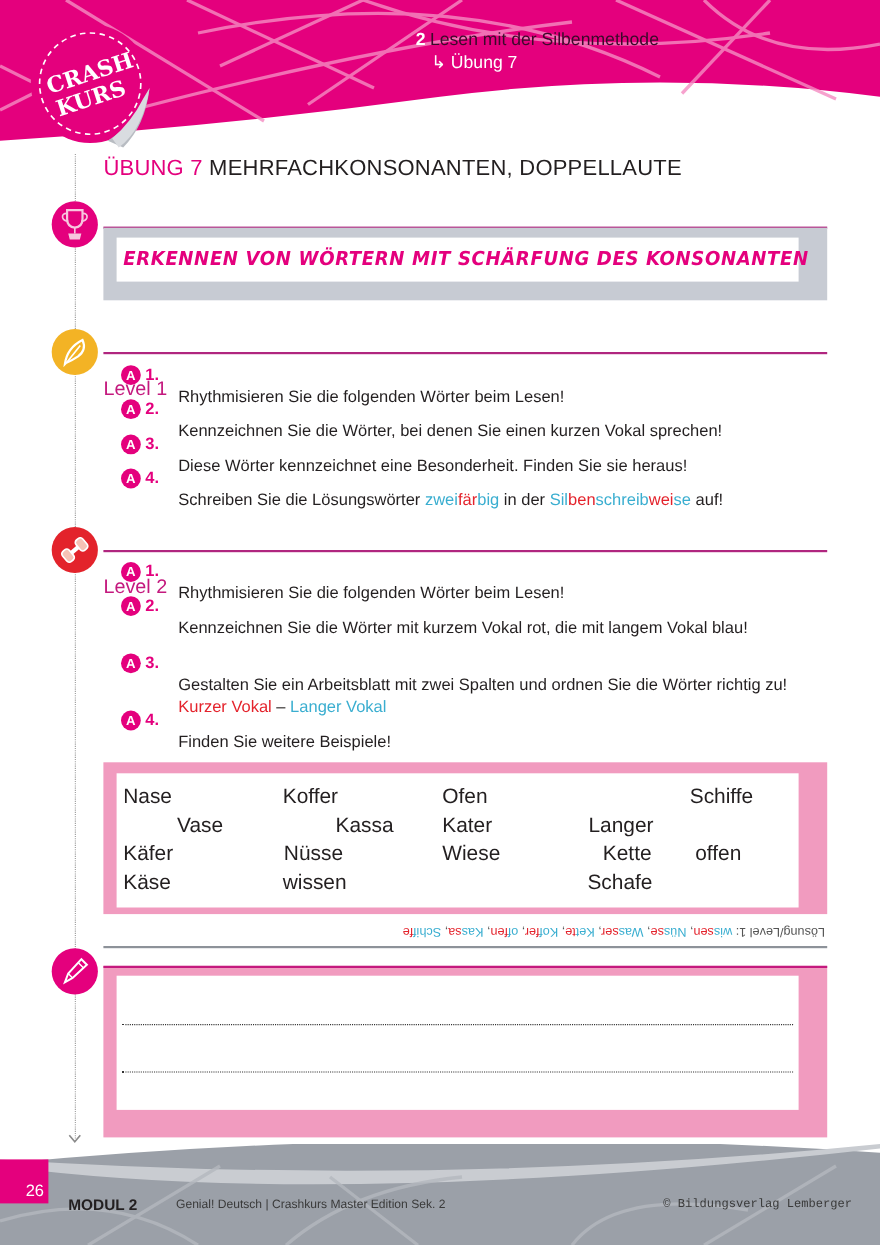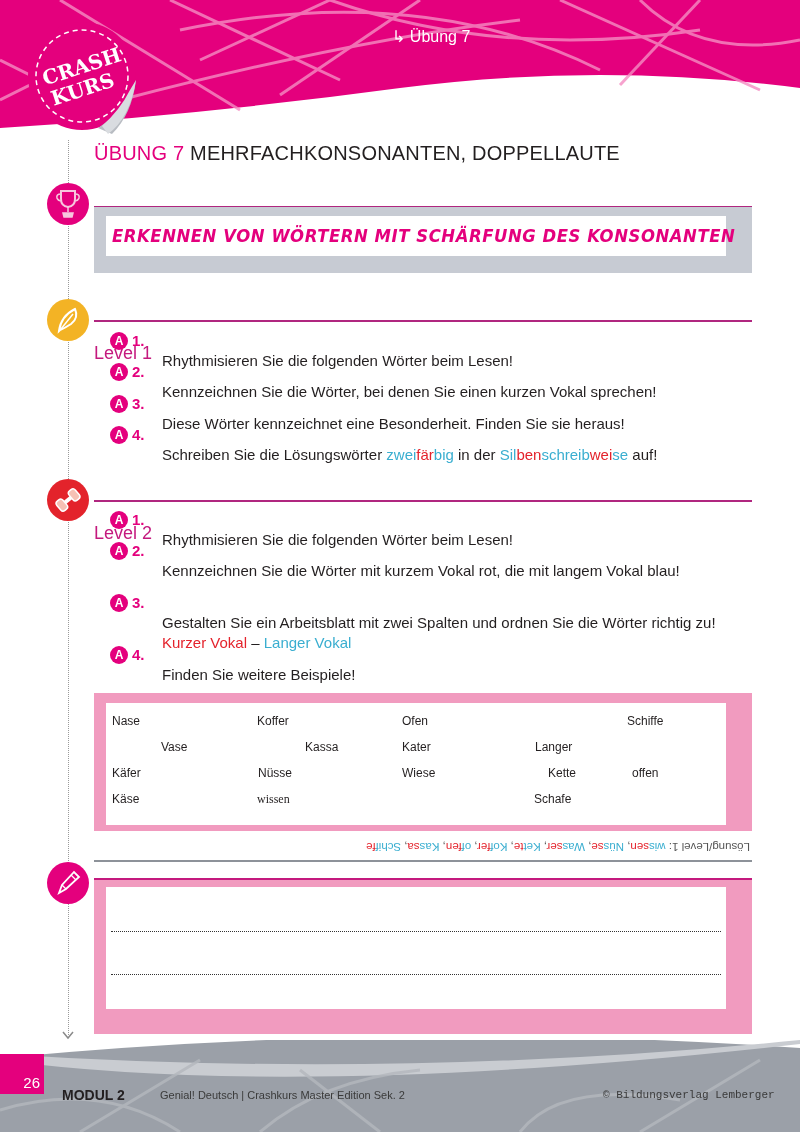--- a/index.html
+++ b/index.html
@@ -33,21 +33,21 @@
   .task { position: absolute; left: 110px; font-size: 15px; line-height: 20px; font-family: "Liberation Sans", sans-serif; color: #231f20; width: 640px; }
   .task .badge { position: absolute; left: 0; top: 1px; width: 18px; height: 18px; border-radius: 50%; background: #e4007d; color: #fff; font-size: 12px; font-weight: bold; text-align: center; line-height: 18px; }
   .task .tnum { position: absolute; left: 22px; top: 0; color: #e4007d; font-weight: bold; }
   .task .ttext { display: block; padding-left: 52px; margin-top: 20px; }
   .blue { color: #3aaed0; }
   .red { color: #e4232c; }
 
   
   .word-box { position: absolute; left: 94px; top: 693px; width: 658px; height: 138px; background: #f19bbf; }
   .word-inner { position: absolute; left: 106px; top: 703px; width: 620px; height: 122px; background: #ffffff; }
-  .word { position: absolute; font-size: 12px; font-family: "Liberation Sans", sans-serif; color: #231f20; }
+  .word { position: absolute; font-size: 19px; font-family: "Liberation Sans", sans-serif; color: #231f20; }
 
   .solution { position: absolute; left: 280px; top: 841px; width: 470px; font-size: 11.5px; font-family: "Liberation Sans", sans-serif; color: #555; transform: rotate(180deg); white-space: nowrap; text-align: left; }
   .sol-rule { position: absolute; left: 94px; top: 860px; width: 658px; height: 2px; background: #8d9299; }
 
   .write-box { position: absolute; left: 94px; top: 878px; width: 658px; height: 156px; background: #f19bbf; border-top: 2px solid #c4197e; }
   .write-inner { position: absolute; left: 106px; top: 887px; width: 620px; height: 122px; background: #ffffff; }
   .write-line { position: absolute; left: 111px; width: 610px; border-top: 1.5px dotted #333; }
 
   
   .footer { position: absolute; left: 0; top: 1040px; width: 800px; height: 92px; overflow: hidden; }
@@ -80,20 +80,21 @@
   <svg width="130" height="140" viewBox="0 0 130 140" style="left:20px;top:10px;">
     <circle cx="62" cy="66" r="54" fill="#e4007d"></circle>
     <circle cx="62" cy="66" r="46" fill="none" stroke="#ffffff" stroke-width="1.5" stroke-dasharray="5 4"></circle>
     <path d="M78 118 Q108 98 116 70 Q112 104 92 124 Z" fill="#b8bcc2"></path>
     <path d="M82 116 Q100 100 110 80 L116 70 Q110 108 88 124 Z" fill="#d9dce0"></path>
     <text x="22" y="64" font-family="DejaVu Serif, serif" font-weight="bold" font-size="20" fill="#ffffff" transform="rotate(-18 60 60)">CRASH</text>
     <text x="24" y="86" font-family="DejaVu Serif, serif" font-weight="bold" font-size="20" fill="#ffffff" transform="rotate(-18 60 60)">KURS</text>
   </svg>
 </div>
 <div class="crumb">
+  <div><span class="num">2</span><span>Lesen mit der Silbenmethode</span></div>
   <div class="sub"><span>↳</span> <span>Übung 7</span></div>
 </div>
 
 <div class="timeline"></div>
 <svg class="tl-arrow" viewBox="0 0 14 12">
     <path d="M2 2 L7 8 L12 2" stroke="#8a8a8a" stroke-width="1.5" fill="none"></path>
   </svg>
 
 <div class="title">
   <span class="t-pink">ÜBUNG 7</span>
@@ -185,21 +186,21 @@
 <span class="word" style="left:161px;top:740px;">Vase</span>
 <span class="word" style="left:305px;top:740px;">Kassa</span>
 <span class="word" style="left:402px;top:740px;">Kater</span>
 <span class="word" style="left:535px;top:740px;">Langer</span>
 <span class="word" style="left:112px;top:766px;">Käfer</span>
 <span class="word" style="left:258px;top:766px;">Nüsse</span>
 <span class="word" style="left:402px;top:766px;">Wiese</span>
 <span class="word" style="left:548px;top:766px;">Kette</span>
 <span class="word" style="left:632px;top:766px;">offen</span>
 <span class="word" style="left:112px;top:792px;">Käse</span>
-<span class="word" style="left:257px;top:792px;font-family:Liberation Serif, serif;">wissen</span>
+<span class="word" style="left:257px;top:792px;">wissen</span>
 <span class="word" style="left:534px;top:792px;">Schafe</span>
 
 <div class="solution">
   <span>Lösung/Level 1: </span><span class="blue">wis</span><span class="red">sen</span>, <span class="blue">Nüs</span><span class="red">se</span>, <span class="blue">Was</span><span class="red">ser</span>, <span class="blue">Ket</span><span class="red">te</span>, <span class="blue">Kof</span><span class="red">fer</span>, <span class="blue">of</span><span class="red">fen</span>, <span class="blue">Kas</span><span class="red">sa</span>, <span class="blue">Schif</span><span class="red">fe</span>
 </div>
 <div class="sol-rule"></div>
 
 <div class="sec-icon" style="left:47px;top:862px;background:#e4007d;">
   <svg width="28" height="28" viewBox="0 0 28 28">
       <path d="M5 24 L8 16 L20 3 L25 8 L12 20 Z" fill="none" stroke="#ffffff" stroke-width="1.8"></path>

